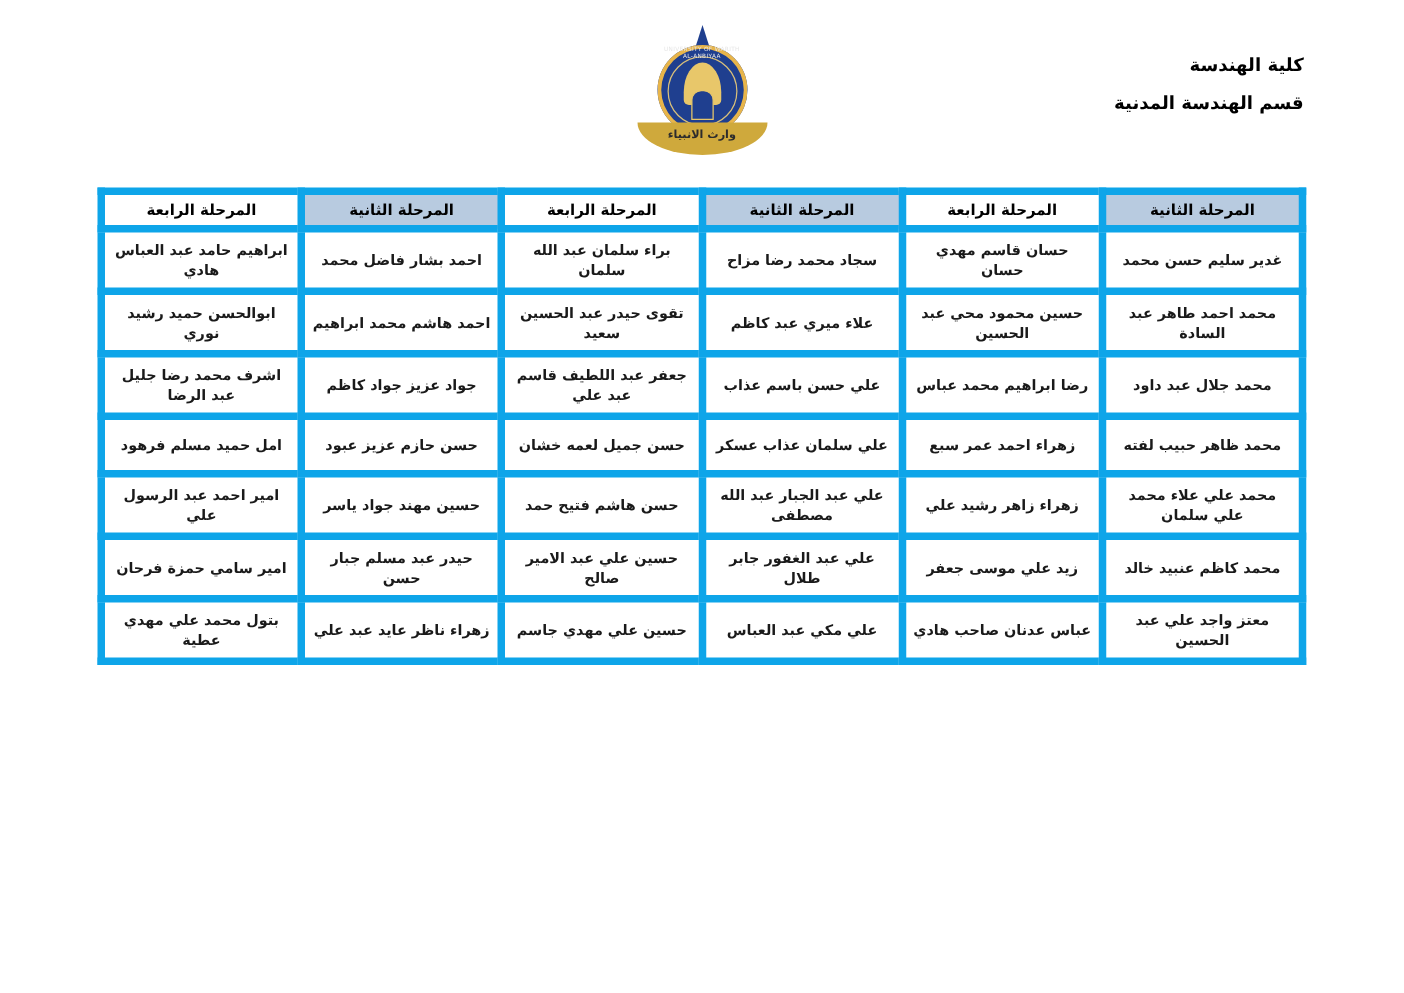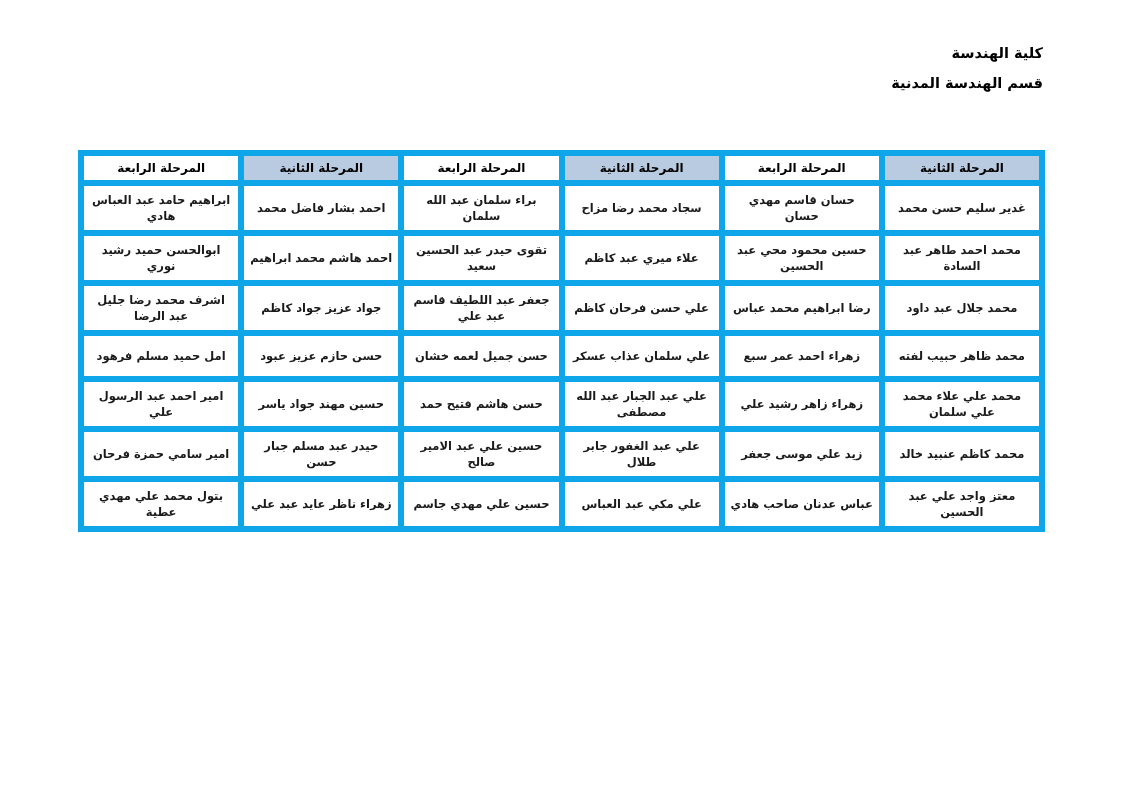--- a/index.html
+++ b/index.html
@@ -202,20 +202,33 @@
 
 <div class="page">
 
   <div class="header-zone">
 
     <div class="header-right">
       <div>كلية الهندسة</div>
       <div>قسم الهندسة المدنية</div>
     </div>
 
+    <div class="logo-wrap">
+      <div class="logo">
+        <div class="minaret"></div>
+        <div class="disc"></div>
+        <div class="inner-ring"></div>
+        <div class="arcname">UNIVERSITY OF WARITH AL-ANBIYAA</div>
+        <div class="dome"></div>
+        <div class="gate"></div>
+        <div class="band">
+            <span>وارث الانبياء</span>
+          </div>
+      </div>
+    </div>
 
   </div>
 
 
   <div class="table-wrap">
     <table class="roster">
       <thead>
         <tr>
           <th class="hdr-shaded">المرحلة الثانية</th>
           <th class="hdr-plain">المرحلة الرابعة</th>
@@ -238,21 +251,21 @@
           <td class="cell">محمد احمد طاهر عبد السادة</td>
           <td class="cell">حسين محمود محي عبد الحسين</td>
           <td class="cell">علاء ميري عبد كاظم</td>
           <td class="cell">تقوى حيدر عبد الحسين سعيد</td>
           <td class="cell">احمد هاشم محمد ابراهيم</td>
           <td class="cell">ابوالحسن حميد رشيد نوري</td>
         </tr>
         <tr>
           <td class="cell">محمد جلال عبد داود</td>
           <td class="cell">رضا ابراهيم محمد عباس</td>
-          <td class="cell">علي حسن فرحان كاظم</td>
+          <td class="cell">علي حسن باسم عذاب</td>
           <td class="cell">جعفر عبد اللطيف قاسم عبد علي</td>
           <td class="cell">جواد عزيز جواد كاظم</td>
           <td class="cell">اشرف محمد رضا جليل عبد الرضا</td>
         </tr>
         <tr>
           <td class="cell">محمد ظاهر حبيب لفته</td>
           <td class="cell">زهراء احمد عمر سبع</td>
           <td class="cell">علي سلمان عذاب عسكر</td>
           <td class="cell">حسن جميل لعمه خشان</td>
           <td class="cell">حسن حازم عزيز عبود</td>

